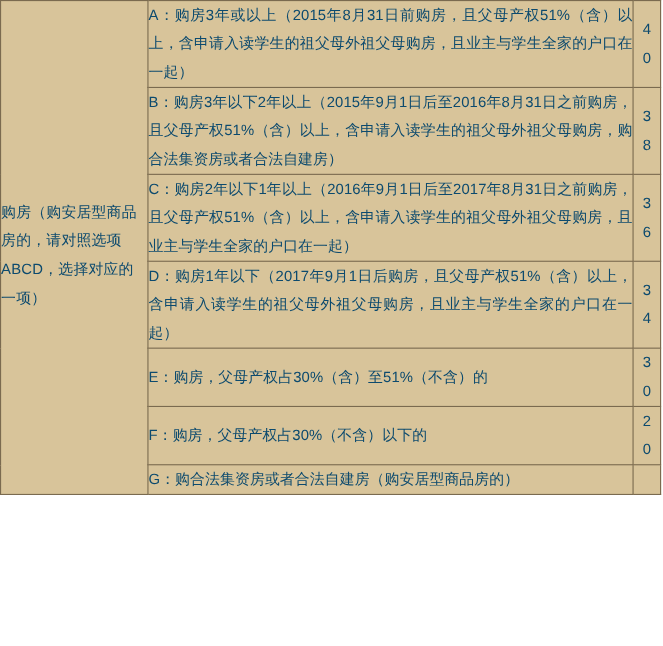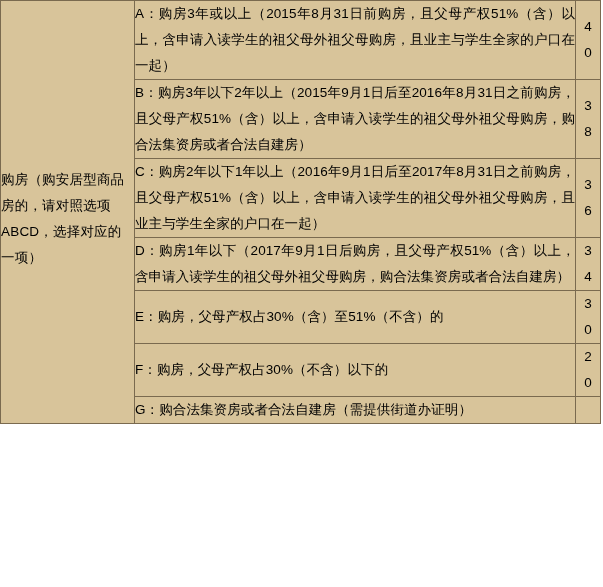--- a/index.html
+++ b/index.html
@@ -22,21 +22,21 @@
     table-layout: fixed;
     width: 601px;
     margin: 0;
     background: #d8c49a;
   }
   table.grid td {
     border: 1px solid #7a6a4f;
     background: #d8c49a;
     vertical-align: middle;
     padding: 0;
-    color: #000000;
+    color: #0c4a6e;
     font-size: 13.5px;
     line-height: 26px;
   }
   td.label-cell {
     width: 133px;
     padding: 6px 8px;
     vertical-align: middle;
     text-align: left;
     letter-spacing: 0.2px;
   }
@@ -79,30 +79,30 @@
       </tr>
       <tr>
         <td class="desc-cell">B：购房3年以下2年以上（2015年9月1日后至2016年8月31日之前购房，且父母产权51%（含）以上，含申请入读学生的祖父母外祖父母购房，购合法集资房或者合法自建房）</td>
         <td class="score-cell"><span class="score-digits"><span>3</span><span>8</span></span></td>
       </tr>
       <tr>
         <td class="desc-cell">C：购房2年以下1年以上（2016年9月1日后至2017年8月31日之前购房，且父母产权51%（含）以上，含申请入读学生的祖父母外祖父母购房，且业主与学生全家的户口在一起）</td>
         <td class="score-cell"><span class="score-digits"><span>3</span><span>6</span></span></td>
       </tr>
       <tr>
-        <td class="desc-cell">D：购房1年以下（2017年9月1日后购房，且父母产权51%（含）以上，含申请入读学生的祖父母外祖父母购房，购合法集资房或者合法自建房）</td>
+        <td class="desc-cell">D：购房1年以下（2017年9月1日后购房，且父母产权51%（含）以上，含申请入读学生的祖父母外祖父母购房，且业主与学生全家的户口在一起）</td>
         <td class="score-cell"><span class="score-digits"><span>3</span><span>4</span></span></td>
       </tr>
       <tr>
         <td class="desc-cell">E：购房，父母产权占30%（含）至51%（不含）的</td>
         <td class="score-cell"><span class="score-digits"><span>3</span><span>0</span></span></td>
       </tr>
       <tr>
         <td class="desc-cell">F：购房，父母产权占30%（不含）以下的</td>
         <td class="score-cell"><span class="score-digits"><span>2</span><span>0</span></span></td>
       </tr>
       <tr>
-        <td class="desc-cell">G：购合法集资房或者合法自建房（需提供街道办证明）</td>
+        <td class="desc-cell">G：购合法集资房或者合法自建房（购安居型商品房的）</td>
         <td class="score-cell"><span class="score-digits"></span></td>
       </tr>
     </tbody>
   </table>
 </div>
 
 </body></html>

